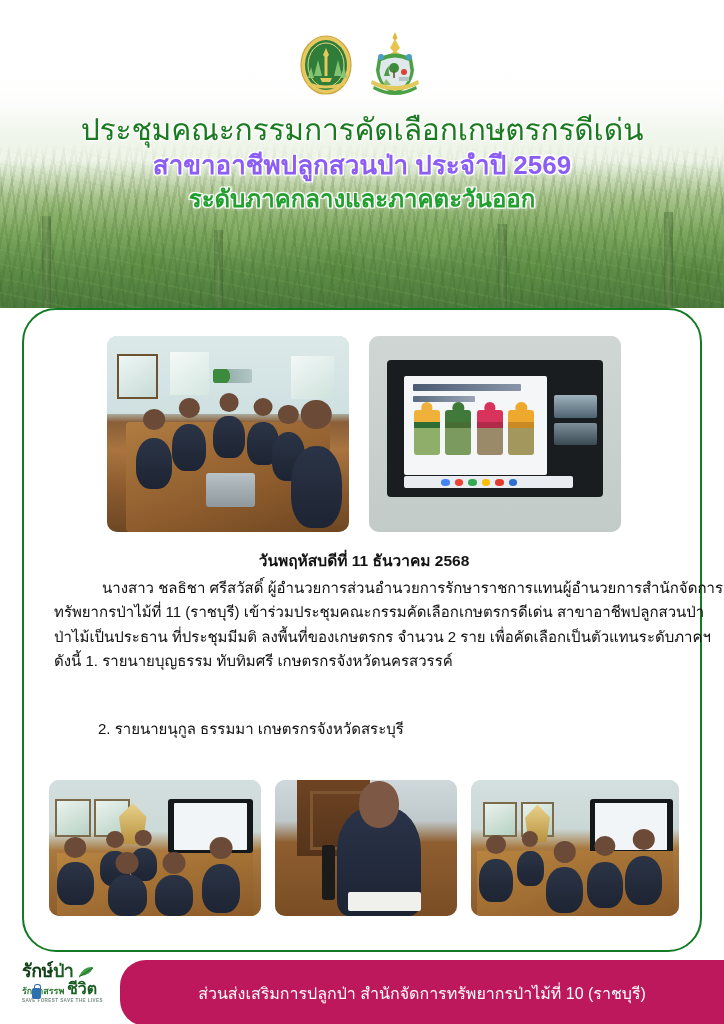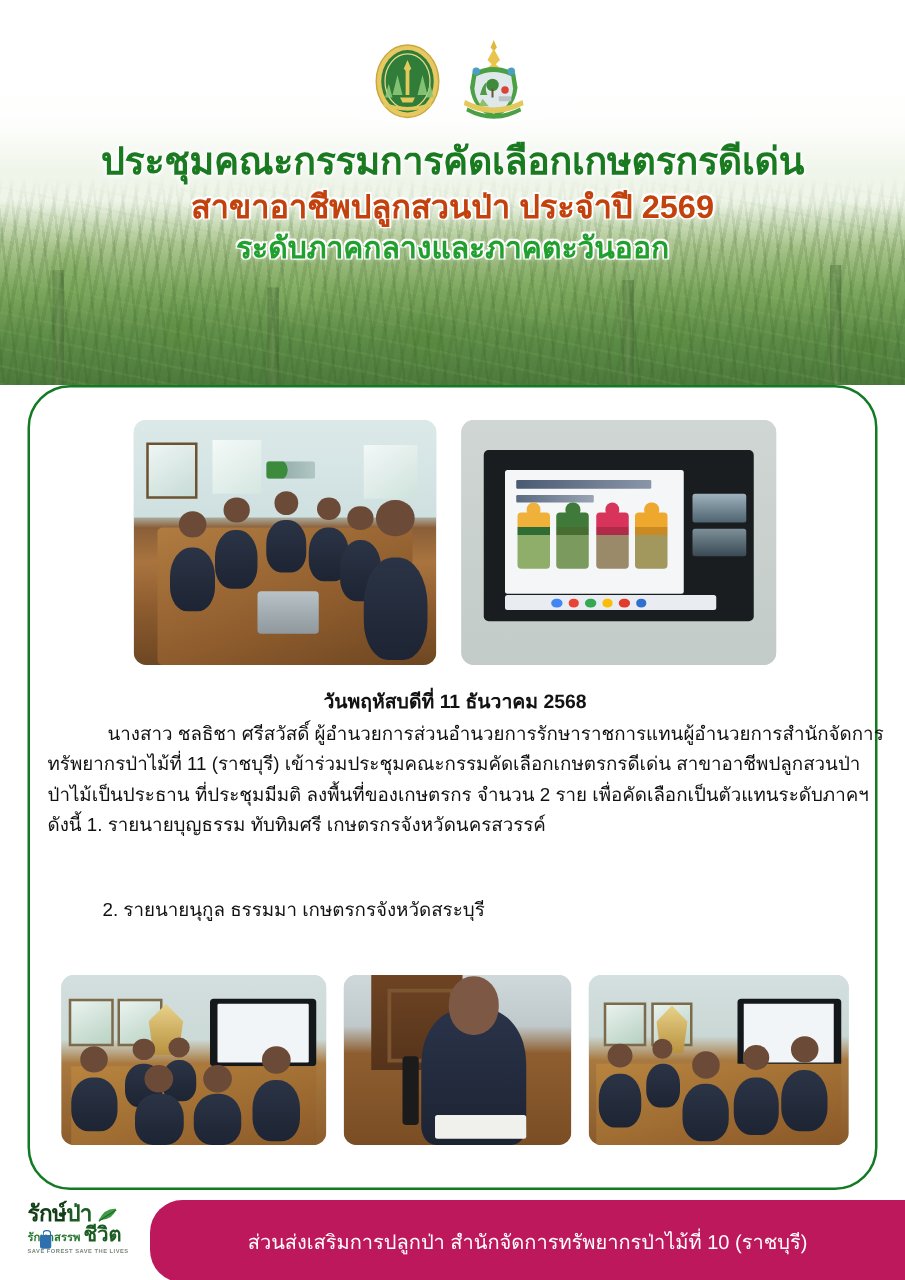--- a/index.html
+++ b/index.html
@@ -38,25 +38,25 @@
             mask-image: linear-gradient(to bottom, rgba(0,0,0,0) 46%, #000 62%, #000 100%);
   }
   .trunk { position:absolute; bottom:0; width:9px; background:linear-gradient(to right,#4a6b3a,#6d8f55,#3d5a2f); opacity:.5; }
 
   .emblems { position:absolute; left:0; top:30px; width:724px; display:flex; justify-content:center; align-items:flex-end; gap:10px; z-index:4; }
   .emblem-seal { width:56px; height:62px; }
   .emblem-shield { width:62px; height:66px; }
 
   .titles { position:absolute; left:0; top:112px; width:724px; text-align:center; z-index:5; }
   .title-1 {
-    font-size: 30px; font-weight: 700; color: #1a7a20; letter-spacing: -0.2px; line-height: 1.18;
+    font-size: 30px; font-weight: 400; color: #1a7a20; letter-spacing: -0.2px; line-height: 1.18;
     text-shadow: 0 0 5px #fff, 0 0 5px #fff, 1px 1px 0 #fff, -1px -1px 0 #fff;
   }
   .title-2 {
-    font-size: 26px; font-weight: 700; color: #c2410c; line-height: 1.3; margin-top: 2px;
+    font-size: 26px; font-weight: 700; color: #8b5cf6; line-height: 1.3; margin-top: 2px;
     text-shadow: 0 0 4px #fff, 1.4px 1.4px 0 #ffffff, -1.2px -1.2px 0 #ffffff, 1.2px -1.2px 0 #fff, -1.2px 1.2px 0 #fff;
   }
   .title-3 {
     font-size: 24px; font-weight: 700; color: #22a02f; line-height: 1.3;
     text-shadow: 0 0 4px #fff, 1.4px 1.4px 0 #ffffff, -1.2px -1.2px 0 #ffffff, 1.2px -1.2px 0 #fff, -1.2px 1.2px 0 #fff;
   }
 
   
   .frame {
     position: absolute; left: 22px; top: 308px; width: 680px; height: 644px;
@@ -119,21 +119,21 @@
   .room-d .paper { position:absolute; left:40%; bottom:4%; width:40%; height:14%; background:#f0f0ec; border-radius:2px; }
 
   .room-e { position:absolute; inset:0; background:linear-gradient(to bottom,#d4e0df 0%,#c9d7d5 36%,#a87a41 50%,#89592b 100%); }
   .room-e .tvs { position:absolute; right:3%; top:14%; width:40%; height:40%; background:#15181a; border-radius:3px; }
   .room-e .tvs .inner { position:absolute; inset:7%; background:#f2f5f7; }
   .room-e .win { position:absolute; top:16%; width:16%; height:26%; background:linear-gradient(150deg,#e9f2ee,#b6d0c2); border:2px solid #7d6a4a; }
   .room-e .shrine { position:absolute; left:26%; top:18%; width:12%; height:28%; background:linear-gradient(to bottom,#e8d28a,#b8913f); clip-path:polygon(50% 0,100% 34%,86% 100%,14% 100%,0 34%); }
   .room-e .tbl { position:absolute; left:3%; top:52%; width:94%; height:48%; background:linear-gradient(165deg,#b8843f,#8a5828); }
 
   
-  .text-block { position:absolute; left:0; top:238px; width:680px; padding:0 14px; }
+  .text-block { position:absolute; left:0; top:238px; width:680px; padding:0 30px; }
   .date-line { text-align:center; font-size:15.5px; font-weight:700; color:#121212; margin-bottom:3px; }
   .para { font-size:15px; color:#111; line-height:1.62; }
   .para .ln { white-space:nowrap; }
   .ln-first { padding-left: 48px; }
   .ln-item2 { padding-left: 44px; margin-top: 44px; }
 
   
   .footer { position:absolute; left:0; top:960px; width:724px; height:64px; }
   .footer-banner {
     position:absolute; left:120px; top:0; width:604px; height:66px;

